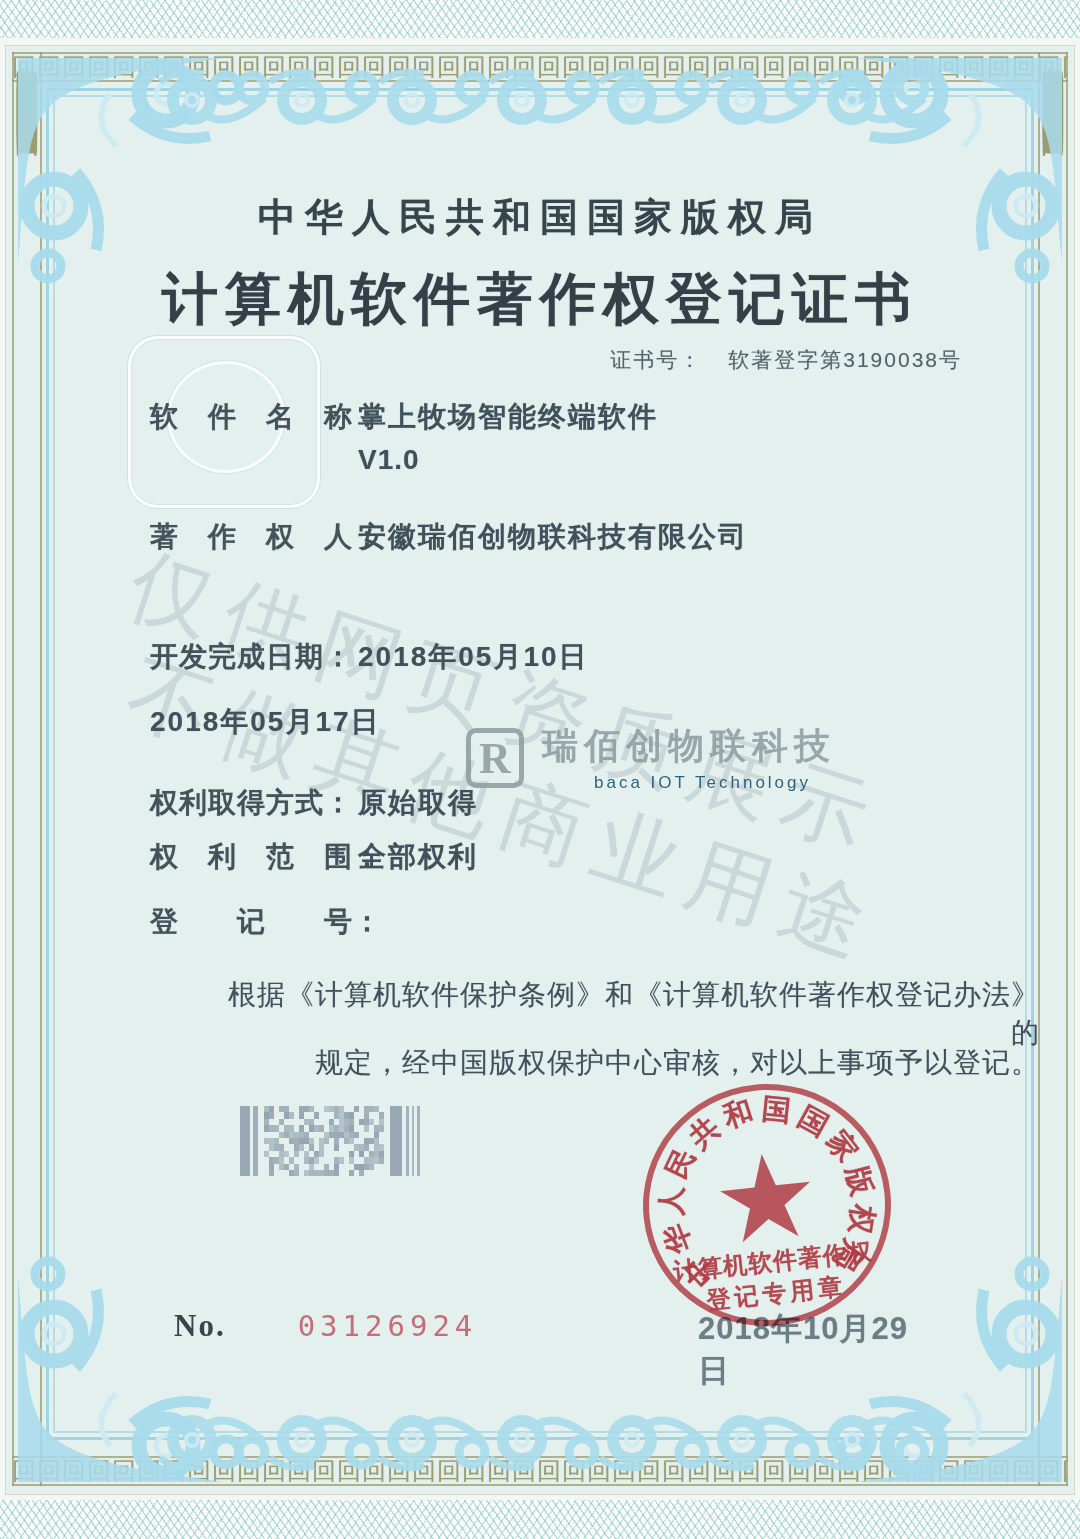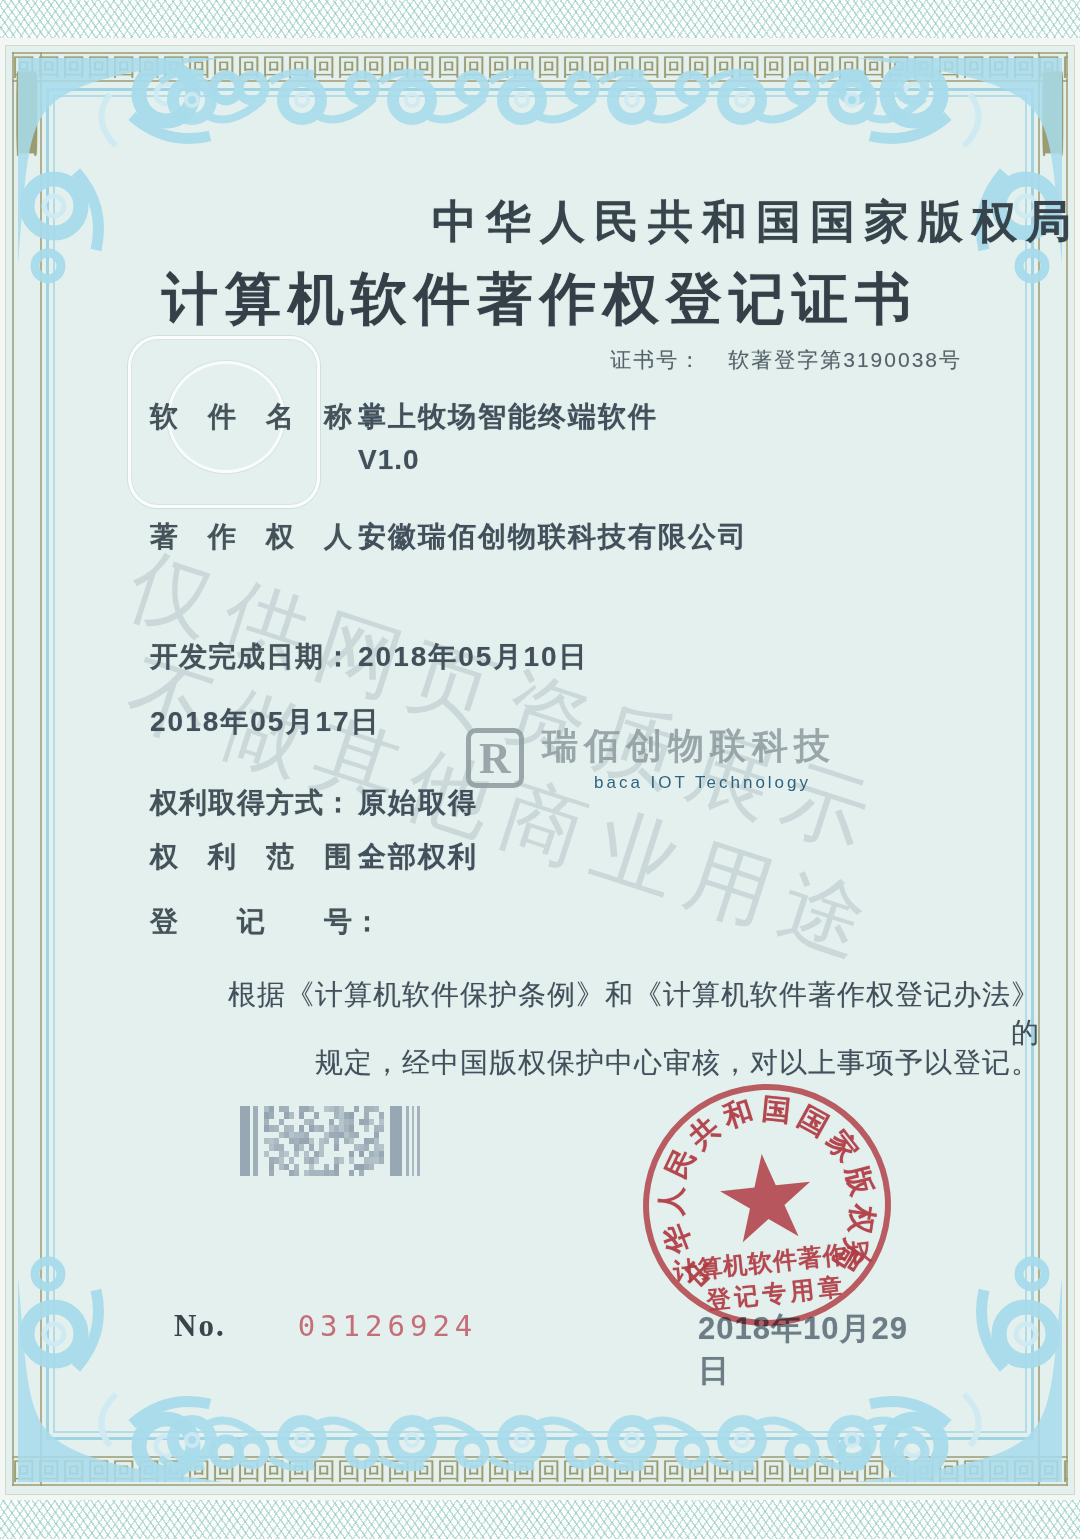--- a/index.html
+++ b/index.html
@@ -88,22 +88,22 @@
   .wm{
     position:absolute;white-space:nowrap;
     font-size:84px;letter-spacing:14px;color:var(--wm);
     transform-origin:0 0;transform:rotate(18deg);
     pointer-events:none;
   }
   .wm1{left:150px;top:528px;}
   .wm2{left:148px;top:636px;}
   
   .authority{
-    position:absolute;left:0;top:192px;width:1080px;text-align:right;
-    font-size:45px;font-weight:bold;letter-spacing:9px;color:#38444c;
+    position:absolute;left:0;top:192px;width:1080px;text-align:center;
+    font-size:38px;font-weight:bold;letter-spacing:9px;color:#38444c;
     text-shadow:0 0 1px rgba(56,68,76,.4);
   }
   .cert-title{
     position:absolute;left:0;top:262px;width:1080px;text-align:center;
     font-size:56px;font-weight:bold;letter-spacing:7px;color:#343f47;
     text-shadow:0 0 1px rgba(52,63,71,.45);
     font-family:"Liberation Serif", serif;
   }
   .cert-no-line{
     position:absolute;right:118px;top:346px;

